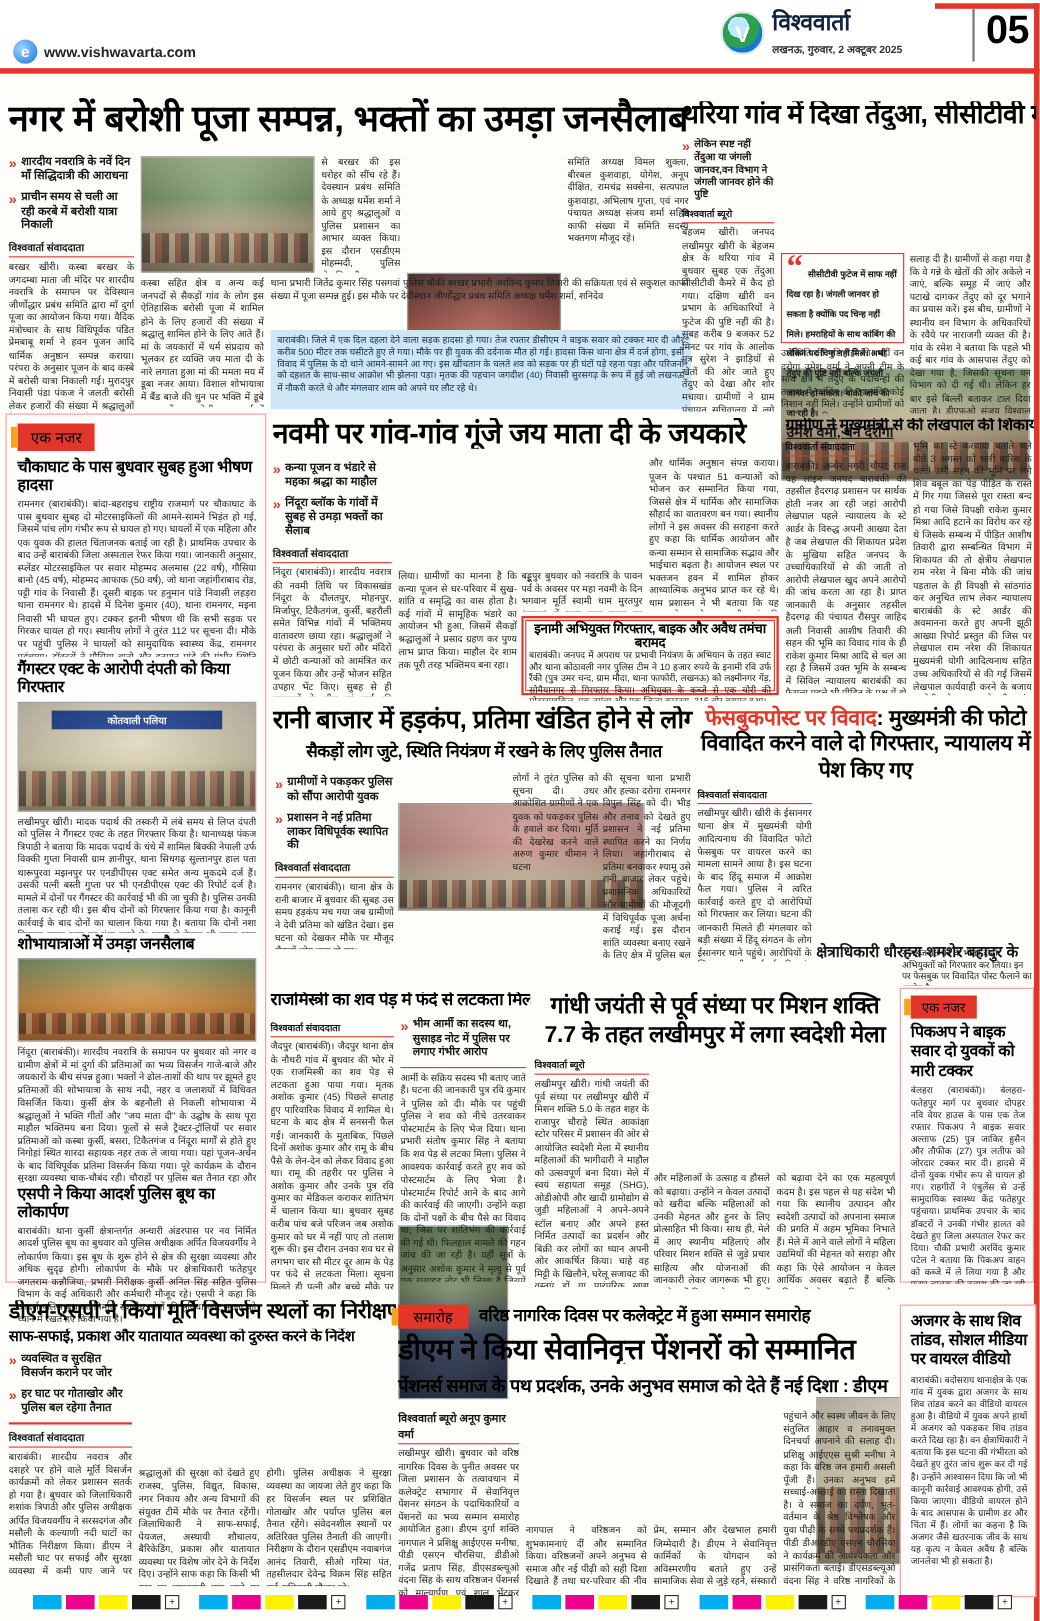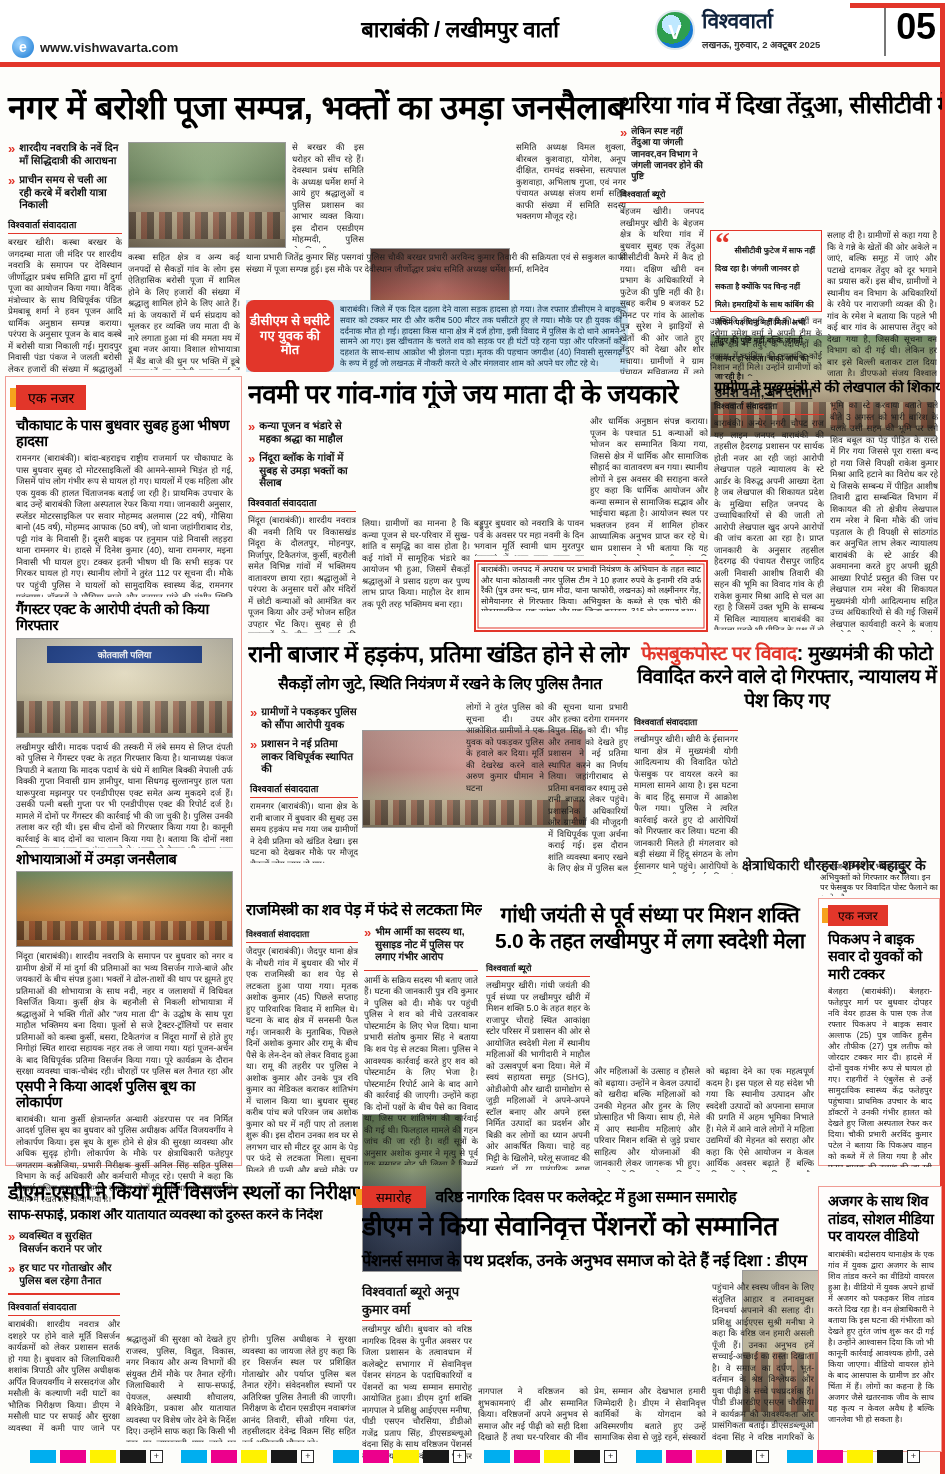--- a/index.html
+++ b/index.html
@@ -39,21 +39,20 @@
   .marks{display:flex;align-items:center;}
 </style>
 </head>
 <body>
 
 <div class="abs" style="left:0;top:0;width:945px;height:1474px;">
 
   <div class="abs" style="left:0;top:0;width:945px;height:62px;background:#fff;">
     <span class="abs" style="left:12px;top:36px;width:22px;height:22px;border-radius:50%;background:radial-gradient(circle at 35% 35%,#9fd4ff,#1577d2);color:#fff;font-weight:800;font-size:14px;text-align:center;line-height:22px;">e</span>
     <span class="abs" style="left:40px;top:40px;font-size:13px;font-weight:700;color:#222;">www.vishwavarta.com</span>
-    <div class="abs hl" style="left:300px;top:18px;width:320px;font-size:22px;text-align:center;">बाराबंकी / लखीमपुर वार्ता</div>
     <span class="abs" style="left:655px;top:10px;width:40px;height:40px;border-radius:50%;background:radial-gradient(circle at 40% 35%,#bfe8ff 0 30%,#2e9e4f 30% 60%,#1577d2 60% 100%);color:#fff;font-weight:800;font-size:20px;text-align:center;line-height:40px;border:2px solid #dfe8ee;">V</span>
     <div class="abs hl" style="left:702px;top:10px;font-size:21px;color:#10233d;">विश्ववार्ता</div>
     <div class="abs" style="left:702px;top:38px;font-size:9.5px;font-weight:700;color:#333;">लखनऊ,  गुरुवार, 2 अक्टूबर 2025</div>
     <div class="abs" style="left:884px;top:8px;width:1.5px;height:48px;background:#777;"></div>
     <div class="abs hl" style="left:893px;top:8px;width:46px;font-size:36px;text-align:center;">05</div>
   </div>
   <div class="abs" style="left:850px;top:3px;width:95px;height:5px;background:var(--accent);"></div>
   <div class="abs" style="left:940px;top:3px;width:5px;height:1471px;background:var(--accent);"></div>
   <div class="abs" style="left:0;top:62px;width:945px;height:5px;background:var(--accent);"></div>
 
@@ -88,21 +87,20 @@
   </div>
 
   <div class="abs" style="left:128px;top:252px;width:112px;height:118px;">
     <div class="body-txt">कस्बा सहित क्षेत्र व अन्य कई जनपदों से सैकड़ों गांव के लोग इस ऐतिहासिक बरोसी पूजा में शामिल होने के लिए हजारों की संख्या में श्रद्धालु शामिल होने के लिए आते हैं। मां के जयकारों में धर्म संप्रदाय को भूलकर हर व्यक्ति जय माता दी के नारे लगाता हुआ मां की ममता मय में डूबा नजर आया। विशाल शोभायात्रा में बैंड बाजे की धुन पर भक्ति में डूबे श्रद्धालुओं पर बरोसी यात्रा मार्ग में होने वाली पुष्प वर्षा की। इसी साथ कस्बे वासियों द्वारा किये जाने वाला स्वागत वर्षों</div>
   </div>
   <div class="abs" style="left:246px;top:252px;width:380px;height:44px;">
     <div class="body-txt">थाना प्रभारी जितेंद्र कुमार सिंह पसगवां पुलिस चौकी बरखर प्रभारी अरविन्द कुमार तिवारी की सक्रियता एवं से सकुशल काफी संख्या में पूजा सम्पन्न हुई। इस मौके पर देवीस्थान जीर्णोद्धार प्रबंध समिति अध्यक्ष धर्मेश शर्मा, शनिदेव</div>
   </div>
 
   <div class="abs" style="left:246px;top:300px;width:382px;height:72px;background:#cfe7f4;display:flex;">
-    <div style="flex:0 0 88px;background:var(--accent);border-radius:8px;color:#fff;font-weight:800;font-size:13px;line-height:1.15;display:flex;align-items:center;justify-content:center;text-align:center;padding:4px;">डीसीएम से घसीटे गए युवक की मौत</div>
     <div style="flex:1;padding:4px 6px;font-size:8.3px;line-height:1.3;text-align:justify;color:#10304a;overflow:hidden;">बाराबंकी। जिले में एक दिल दहला देने वाला सड़क हादसा हो गया। तेज रफ्तार डीसीएम ने बाइक सवार को टक्कर मार दी और करीब 500 मीटर तक घसीटते हुए ले गया। मौके पर ही युवक की दर्दनाक मौत हो गई। हादसा किस थाना क्षेत्र में दर्ज होगा, इसी विवाद में पुलिस के दो थाने आमने-सामने आ गए। इस खींचतान के चलते शव को सड़क पर ही घंटों पड़े रहना पड़ा और परिजनों को दहशत के साथ-साथ आक्रोश भी झेलना पड़ा। मृतक की पहचान जगदीश (40) निवासी सुरसगढ़ के रूप में हुई जो लखनऊ में नौकरी करते थे और मंगलवार शाम को अपने घर लौट रहे थे।</div>
   </div>
 
   <div class="abs hl" style="left:620px;top:92px;width:322px;font-size:24px;white-space:nowrap;overflow:hidden;">थरिया गांव में दिखा तेंदुआ, सीसीटीवी में कैद</div>
   <div class="abs" style="left:620px;top:126px;width:84px;height:250px;">
     <div class="bullet" style="font-size:9px;">
         <span class="bm">»</span>
         <span>लेकिन स्पष्ट नहीं तेंदुआ या जंगली जानवर,वन विभाग ने जंगली जानवर होने की पुष्टि</span>
       </div>
     <div class="byline" style="font-size:8.6px;">विश्ववार्ता ब्यूरो</div>
@@ -167,20 +165,21 @@
     <div class="body-txt">लिया। ग्रामीणों का मानना है कि कन्या पूजन से घर-परिवार में सुख-शांति व समृद्धि का वास होता है। कई गांवों में सामूहिक भंडारे का आयोजन भी हुआ, जिसमें सैकड़ों श्रद्धालुओं ने प्रसाद ग्रहण कर पुण्य लाभ प्राप्त किया। माहौल देर शाम तक पूरी तरह भक्तिमय बना रहा।</div>
   </div>
   <div class="abs" style="left:474px;top:518px;width:110px;height:38px;">
     <div class="body-txt">बड्डूपुर बुधवार को नवरात्रि के पावन पर्व के अवसर पर महा नवमी के दिन भगवान मूर्ति स्वामी धाम मुरतपुर (बड्डूपुर) में भव्य हवन पूजन का आयोजन किया गया। इस अवसर पर धाम के अध्यक्ष मनोज सिंह और संरक्षक शिव प्रताप सिंह ने अपने परिवार के साथ हवन किया</div>
   </div>
   <div class="abs" style="left:590px;top:416px;width:118px;height:140px;">
     <div class="body-txt">और धार्मिक अनुष्ठान संपन्न कराया। पूजन के पश्चात 51 कन्याओं को भोजन कर सम्मानित किया गया, जिससे क्षेत्र में धार्मिक और सामाजिक सौहार्द का वातावरण बन गया। स्थानीय लोगों ने इस अवसर की सराहना करते हुए कहा कि धार्मिक आयोजन और कन्या सम्मान से सामाजिक सद्भाव और भाईचारा बढ़ता है। आयोजन स्थल पर भक्तजन हवन में शामिल होकर आध्यात्मिक अनुभव प्राप्त कर रहे थे। धाम प्रशासन ने भी बताया कि यह प्रकार के आयोजन स्थानीय संस्कृति और परंपरा को जीवित रखने में महत्वपूर्ण भूमिका निभाते हैं।</div>
   </div>
 
   <div class="abs" style="left:474px;top:560px;width:234px;height:72px;border:2px solid var(--accent);box-shadow:inset 0 0 0 1.5px #fff,inset 0 0 0 2.5px var(--accent);padding:3px 5px;">
+    <div class="hl" style="font-size:12.2px;text-align:center;">इनामी अभियुक्त गिरफ्तार, बाइक और अवैध तमंचा बरामद</div>
     <div style="font-size:8.2px;line-height:1.28;text-align:justify;overflow:hidden;height:46px;">बाराबंकी। जनपद में अपराध पर प्रभावी नियंत्रण के अभियान के तहत स्वाट और थाना कोठावली नगर पुलिस टीम ने 10 हजार रुपये के इनामी रवि उर्फ रैंकी (पुत्र उमर चन्द, ग्राम मौदा, थाना फाफोरी, लखनऊ) को लक्ष्मीनगर गेंड़, सोमैयानगर से गिरफ्तार किया। अभियुक्त के कब्जे से एक चोरी की मोटरसाइकिल, एक तमंचा और एक जिन्दा कारतूस .315 बोर बरामद हुआ।</div>
   </div>
 
   <div class="abs hl" style="left:714px;top:380px;width:226px;font-size:14.5px;white-space:nowrap;overflow:hidden;">ग्रामीण ने मुख्यमंत्री से की लेखपाल की शिकायत</div>
   <div class="abs" style="left:714px;top:400px;width:110px;height:232px;">
     <div class="byline" style="font-size:8.6px;">विश्ववार्ता संवाददाता</div>
     <div class="body-txt" style="height:212px;">बाराबंकी। अन्धेर नगरी चौपट राज यह लाइन जनपद बाराबंकी की तहसील हैदरगढ़ प्रशासन पर सार्थक होती नजर आ रही जहां आरोपी लेखपाल पहले न्यायालय के स्टे आर्डर के विरुद्ध अपनी आख्या देता है जब लेखपाल की शिकायत प्रदेश के मुखिया सहित जनपद के उच्चाधिकारियों से की जाती तो आरोपी लेखपाल खुद अपने आरोपों की जांच करता आ रहा है। प्राप्त जानकारी के अनुसार तहसील हैदरगढ़ की पंचायत रौसपुर जाहिद अली निवासी आशीष तिवारी की सहन की भूमि का विवाद गांव के ही राकेश कुमार मिश्रा आदि से चल आ रहा है जिसमें उक्त भूमि के सम्बन्ध में सिविल न्यायालय बाराबंकी का फैसला पहले भी पीड़ित के पक्ष में हो चुका है उसके बाद भी विपक्षी मानने को तैयार न थे जिसके चलते पीड़ित की पुनः न्यायालय की शरण लेकर सहन की</div>
   </div>
   <div class="abs" style="left:830px;top:400px;width:108px;height:232px;">
     <div class="body-txt">भूमि का स्टे करवाया बताते चले बीते 3 अगस्त को भारी बारिश के चलते उसी सहन की भूमि पर लगे शिव बबूल का पेड़ पीड़ित के रास्ते में गिर गया जिससे पूरा रास्ता बन्द हो गया जिसे विपक्षी राकेश कुमार मिश्रा आदि हटाने का विरोध कर रहे थे जिसके सम्बन्ध में पीड़ित आशीष तिवारी द्वारा सम्बन्धित विभाग में शिकायत की तो क्षेत्रीय लेखपाल राम नरेश ने बिना मौके की जांच पड़ताल के ही विपक्षी से सांठगांठ कर अनुचित लाभ लेकर न्यायालय बाराबंकी के स्टे आर्डर की अवमानना करते हुए अपनी झूठी आख्या रिपोर्ट प्रस्तुत की जिस पर लेखपाल राम नरेश की शिकायत मुख्यमंत्री योगी आदित्यनाथ सहित उच्च अधिकारियों से की गई जिसमें लेखपाल कार्यवाही करने के बजाय आरोपी लेखपाल को ही जांच अधिकारी बनकर उसी के आरोपी की जांच करवाई गई।</div>
@@ -233,21 +232,21 @@
     <div class="bullet" style="font-size:10px;">
         <span class="bm">»</span>
         <span>भीम आर्मी का सदस्य था, सुसाइड नोट में पुलिस पर लगाए गंभीर आरोप</span>
       </div>
     <div style="height:1.4px;background:var(--accent);margin:2px 0 4px;"></div>
     <div class="body-txt" style="height:190px;">आर्मी के सक्रिय सदस्य भी बताए जाते हैं। घटना की जानकारी पुत्र रवि कुमार ने पुलिस को दी। मौके पर पहुंची पुलिस ने शव को नीचे उतरवाकर पोस्टमार्टम के लिए भेज दिया। थाना प्रभारी संतोष कुमार सिंह ने बताया कि शव पेड़ से लटका मिला। पुलिस ने आवश्यक कार्रवाई करते हुए शव को पोस्टमार्टम के लिए भेजा है। पोस्टमार्टम रिपोर्ट आने के बाद आगे की कार्रवाई की जाएगी। उन्होंने कहा कि दोनों पक्षों के बीच पैसे का विवाद था, जिस पर शांतिभंग की कार्रवाई की गई थी। फिलहाल मामले की गहन जांच की जा रही है। वहीं सूत्रों के अनुसार अशोक कुमार ने मृत्यु से पूर्व एक सुसाइड नोट भी लिखा है जिसमें उन्होंने पुलिस और विपक्षियों को आत्महत्या के लिए जिम्मेदार ठहराया है।</div>
   </div>
 
   <div class="abs hl" style="left:486px;top:902px;width:328px;font-size:21px;text-align:center;line-height:1.25;">
     <div>गांधी जयंती से पूर्व संध्या पर मिशन शक्ति</div>
-    <div>5.0 के तहत लखीमपुर में लगा स्वदेशी मेला</div>
+    <div>7.7 के तहत लखीमपुर में लगा स्वदेशी मेला</div>
   </div>
   <div class="abs" style="left:486px;top:962px;width:104px;height:210px;">
     <div class="byline" style="font-size:8.6px;">विश्ववार्ता ब्यूरो</div>
     <div class="body-txt" style="height:190px;">लखीमपुर खीरी। गांधी जयंती की पूर्व संध्या पर लखीमपुर खीरी में मिशन शक्ति 5.0 के तहत शहर के राजापुर चौराहे स्थित आकांक्षा स्टोर परिसर में प्रशासन की ओर से आयोजित स्वदेशी मेला में स्थानीय महिलाओं की भागीदारी ने माहौल को उत्सवपूर्ण बना दिया। मेले में स्वयं सहायता समूह (SHG), ओडीओपी और खादी ग्रामोद्योग से जुड़ी महिलाओं ने अपने-अपने स्टॉल बनाए और अपने हस्त निर्मित उत्पादों का प्रदर्शन और बिक्री कर लोगों का ध्यान अपनी ओर आकर्षित किया। चाहे वह मिट्टी के खिलौने, घरेलू सजावट की वस्तुएं हों या पारंपरिक खाद्य सामग्री हर स्टॉल ने दर्शकों को अपनी ओर खींचा। इस अवसर पर परियोजना निदेशक (डीआरडीए) एसएन चौरसिया और डीडीओ गजेंद्र प्रताप सिंह भी मेले में पहुंचे</div>
   </div>
 
   <div class="abs" style="left:594px;top:1066px;width:106px;height:106px;">
     <div class="body-txt">और महिलाओं के उत्साह व हौसले को बढ़ाया। उन्होंने न केवल उत्पादों को खरीदा बल्कि महिलाओं को उनकी मेहनत और हुनर के लिए प्रोत्साहित भी किया। साथ ही, मेले में आए स्थानीय महिलाएं और परिवार मिशन शक्ति से जुड़े प्रचार साहित्य और योजनाओं की जानकारी लेकर जागरूक भी हुए। बताते चलें कि यह मेला महिलाओं को आर्थिक रूप से सशक्त बनाने और उनकी पहचान</div>
   </div>
   <div class="abs" style="left:706px;top:1066px;width:108px;height:106px;">
@@ -288,21 +287,21 @@
     <div class="body-txt">होगी। पुलिस अधीक्षक ने सुरक्षा व्यवस्था का जायजा लेते हुए कहा कि हर विसर्जन स्थल पर प्रशिक्षित गोताखोर और पर्याप्त पुलिस बल तैनात रहेंगे। संवेदनशील स्थानों पर अतिरिक्त पुलिस तैनाती की जाएगी। निरीक्षण के दौरान एसडीएम नवाबगंज आनंद तिवारी, सीओ गरिमा पंत, तहसीलदार देवेन्द्र विक्रम सिंह सहित कई अधिकारी मौजूद रहे।</div>
   </div>
 
   <div class="abs" style="left:362px;top:1184px;width:452px;height:26px;display:flex;align-items:center;gap:10px;">
     <span class="redlabel" style="font-size:13px;padding:2px 14px;">समारोह</span>
     <span class="hl" style="font-size:15.5px;">वरिष्ठ नागरिक दिवस पर कलेक्ट्रेट में हुआ सम्मान समारोह</span>
   </div>
   <div class="abs hl" style="left:362px;top:1252px;width:452px;font-size:16.5px;font-weight:700;">पेंशनर्स समाज के पथ प्रदर्शक, उनके अनुभव समाज को देते हैं नई दिशा  : डीएम</div>
   <div class="abs hl" style="left:362px;top:1212px;width:452px;font-size:26px;white-space:nowrap;overflow:hidden;">डीएम ने किया सेवानिवृत्त पेंशनरों को सम्मानित</div>
   <div class="abs" style="left:362px;top:1282px;width:110px;height:160px;">
-    <div class="byline" style="font-size:13px;">विश्ववार्ता ब्यूरो अनूप कुमार वर्मा</div>
+    <div class="byline" style="font-size:10px;">विश्ववार्ता ब्यूरो अनूप कुमार वर्मा</div>
     <div class="body-txt" style="height:138px;">लखीमपुर खीरी। बुधवार को वरिष्ठ नागरिक दिवस के पुनीत अवसर पर जिला प्रशासन के तत्वावधान में कलेक्ट्रेट सभागार में सेवानिवृत्त पेंशनर संगठन के पदाधिकारियों व पेंशनरों का भव्य सम्मान समारोह आयोजित हुआ। डीएम दुर्गा शक्ति नागपाल ने प्रशिक्षु आईएएस मनीषा, पीडी एसएन चौरसिया, डीडीओ गजेंद्र प्रताप सिंह, डीएसडब्ल्यूओ वंदना सिंह के साथ वरिष्ठजन पेंशनर्स को माल्यार्पण एवं शाल भेंटकर सम्मानित किया। वरिष्ठ नागरिक दिवस पर कार्यक्रम के अध्यक्षता करते हुए डीएम दुर्गा शक्ति</div>
   </div>
 
   <div class="abs" style="left:478px;top:1386px;width:110px;height:56px;">
     <div class="body-txt">नागपाल ने वरिष्ठजन को शुभकामनाएं दीं और सम्मानित किया। वरिष्ठजनों अपने अनुभव से समाज और नई पीढ़ी को सही दिशा दिखाते हैं तथा घर-परिवार की नींव को मजबूत करते हैं। उनके प्रति</div>
   </div>
   <div class="abs" style="left:594px;top:1386px;width:112px;height:56px;">
     <div class="body-txt">प्रेम, सम्मान और देखभाल हमारी जिम्मेदारी है। डीएम ने सेवानिवृत्त कार्मिकों के योगदान को अविस्मरणीय बताते हुए उन्हें सामाजिक सेवा से जुड़े रहने, संस्कारों को अगली पीढ़ी तक</div>
   </div>
   <div class="abs" style="left:712px;top:1282px;width:102px;height:160px;">

